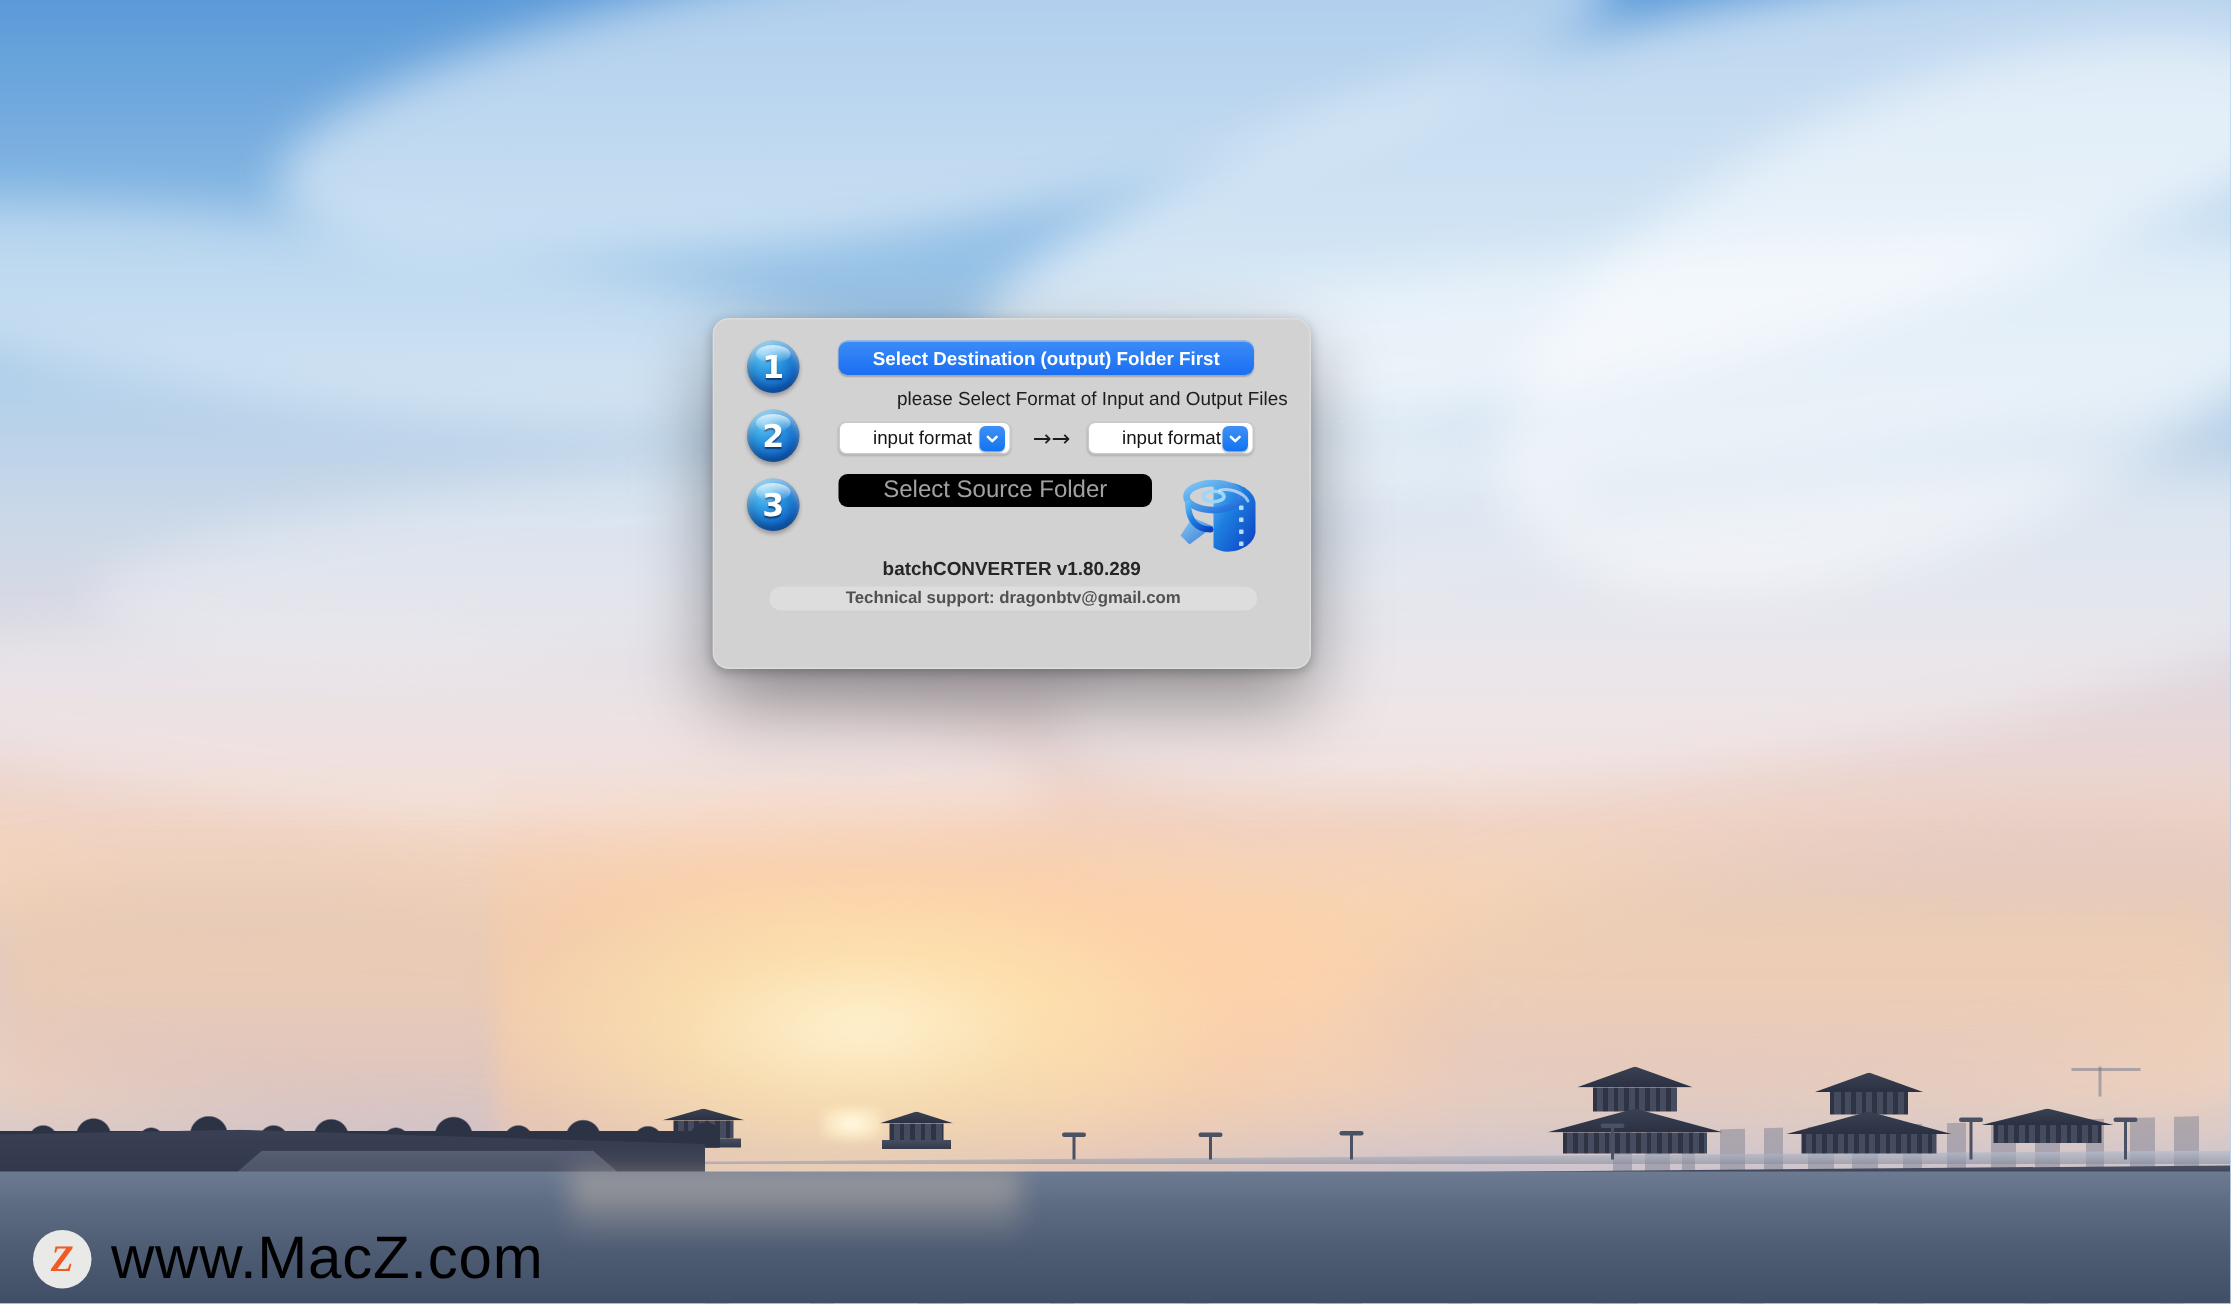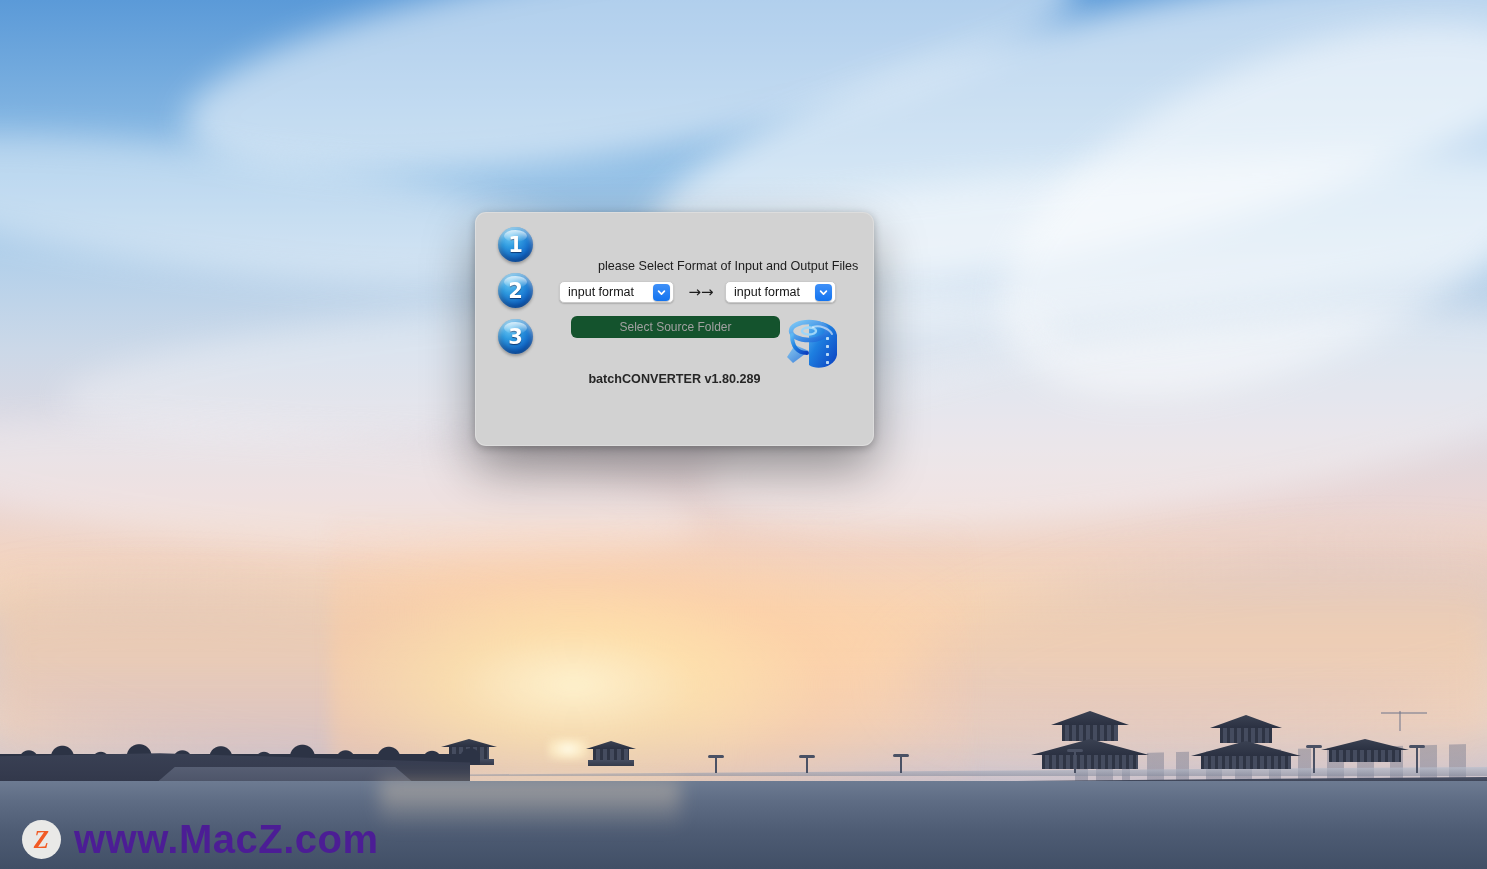--- a/index.html
+++ b/index.html
@@ -171,21 +171,21 @@
     position:absolute; left:22px; bottom:7px;
     display:flex; align-items:center; gap:13px; z-index:50;
   }
   #wm-badge {
     width:39px; height:39px; border-radius:50%;
     background:#e9e9e7; display:flex; align-items:center; justify-content:center;
     font-weight:bold; font-size:25px; color:#f15a24;
     font-family:"Liberation Serif", serif; font-style:italic;
   }
   #wm-text {
-    color:#4c1d95; font-size:40px; font-weight:700; letter-spacing:.5px;
+    color:#000000; font-size:40px; font-weight:400; letter-spacing:.5px;
     font-family:"Liberation Sans", sans-serif;
   }
 
   
   #app-window {
     position:absolute; left:475px; top:212px; width:399px; height:234px;
     background:#d2d2d2;
     border-radius:11px;
     box-shadow:0 22px 52px rgba(0,0,0,.40), 0 2px 8px rgba(0,0,0,.25);
     overflow:hidden;
@@ -244,43 +244,43 @@
   }
 
   .dropdown {
     position:absolute; height:22px; border-radius:5px;
     background:#ffffff; border:.5px solid #c9c9c9;
     box-shadow:0 1px 1.5px rgba(0,0,0,.18);
     display:flex; align-items:center; cursor:pointer;
   }
   .dropdown .dd-label {
     flex:1; padding-left:8px; font-size:12.5px; color:#141414;
-    font-family:"Liberation Sans", sans-serif; white-space:nowrap;
+    font-family:"Liberation Sans", sans-serif; white-space:nowrap;margin-left:14px;
   }
   .dd-chevron {
     width:17px; height:17px; margin-right:3px; border-radius:4px; flex:none;
     background:linear-gradient(to bottom,#3f90f8,#1273ef);
     display:flex; align-items:center; justify-content:center;
     box-shadow:0 1px 1px rgba(0,0,0,.25);
   }
   .dd-chevron svg { display:block; }
   #input-dropdown  { left:83px;  top:68px; width:115px; }
   #output-dropdown { left:249px; top:68px; width:111px; }
 
   #arrows {
     position:absolute; left:209px; top:69px; width:32px; height:20px;
     display:flex; align-items:center; justify-content:center; gap:2px;
     font-size:15px; color:#1c1c1c; font-family:"DejaVu Sans", sans-serif;
   }
 
   #source-button {
-    position:absolute; left:95px; top:103px; width:209px; height:22px;
+    position:absolute; left:83px; top:103px; width:209px; height:22px;
     border:none; border-radius:6px;
-    background:#14532d; color:#a1a1a1;
-    font-size:12px; font-family:"Liberation Sans", sans-serif;
+    background:#000000; color:#a1a1a1;
+    font-size:16px; font-family:"Liberation Sans", sans-serif;
     box-shadow:inset 0 0 0 .5px rgba(0,0,0,.05);
     cursor:default;
   }
 
   #app-icon {
     position:absolute; left:303px; top:94px; width:70px; height:70px;
   }
 
   #version-text {
     position:absolute; left:0; right:0; top:159px; text-align:center;
@@ -384,20 +384,21 @@
 
   <div id="app-window">
 
 
     <div id="content">
 
       <div class="badge" id="badge1">1</div>
       <div class="badge" id="badge2">2</div>
       <div class="badge" id="badge3">3</div>
 
+      <button id="dest-button">Select Destination (output) Folder First</button>
 
       <div id="format-label">please Select Format of Input and Output Files</div>
 
       <div class="dropdown" id="input-dropdown">
         <span class="dd-label">input format</span>
         <span class="dd-chevron">
           <svg width="11" height="11" viewBox="0 0 11 11">
               <path d="M2.6 4.2 L5.5 7.1 L8.4 4.2" fill="none" stroke="#ffffff" stroke-width="1.7" stroke-linecap="round" stroke-linejoin="round"></path>
             </svg>
         </span>
@@ -444,16 +445,19 @@
 
           <ellipse cx="30" cy="24" rx="18" ry="9" fill="none" stroke="url(#flm2)" stroke-width="4.5"></ellipse>
           <ellipse cx="30" cy="24" rx="7" ry="3.5" fill="none" stroke="#9ed6f8" stroke-width="2.4"></ellipse>
           <path d="M13 28 C13 40, 19 46, 28 46" fill="none" stroke="url(#flm)" stroke-width="4" stroke-linecap="round"></path>
 
           <path d="M34 20 C40 18, 50 21, 53 27" fill="none" stroke="rgba(255,255,255,.55)" stroke-width="2" stroke-linecap="round"></path>
         </svg>
       </div>
 
       <div id="version-text">batchCONVERTER v1.80.289</div>
+      <div id="support-pill">
+        <span id="support-text">Technical support: dragonbtv@gmail.com</span>
+      </div>
 
     </div>
   </div>
 </div>
 
 </body></html>

